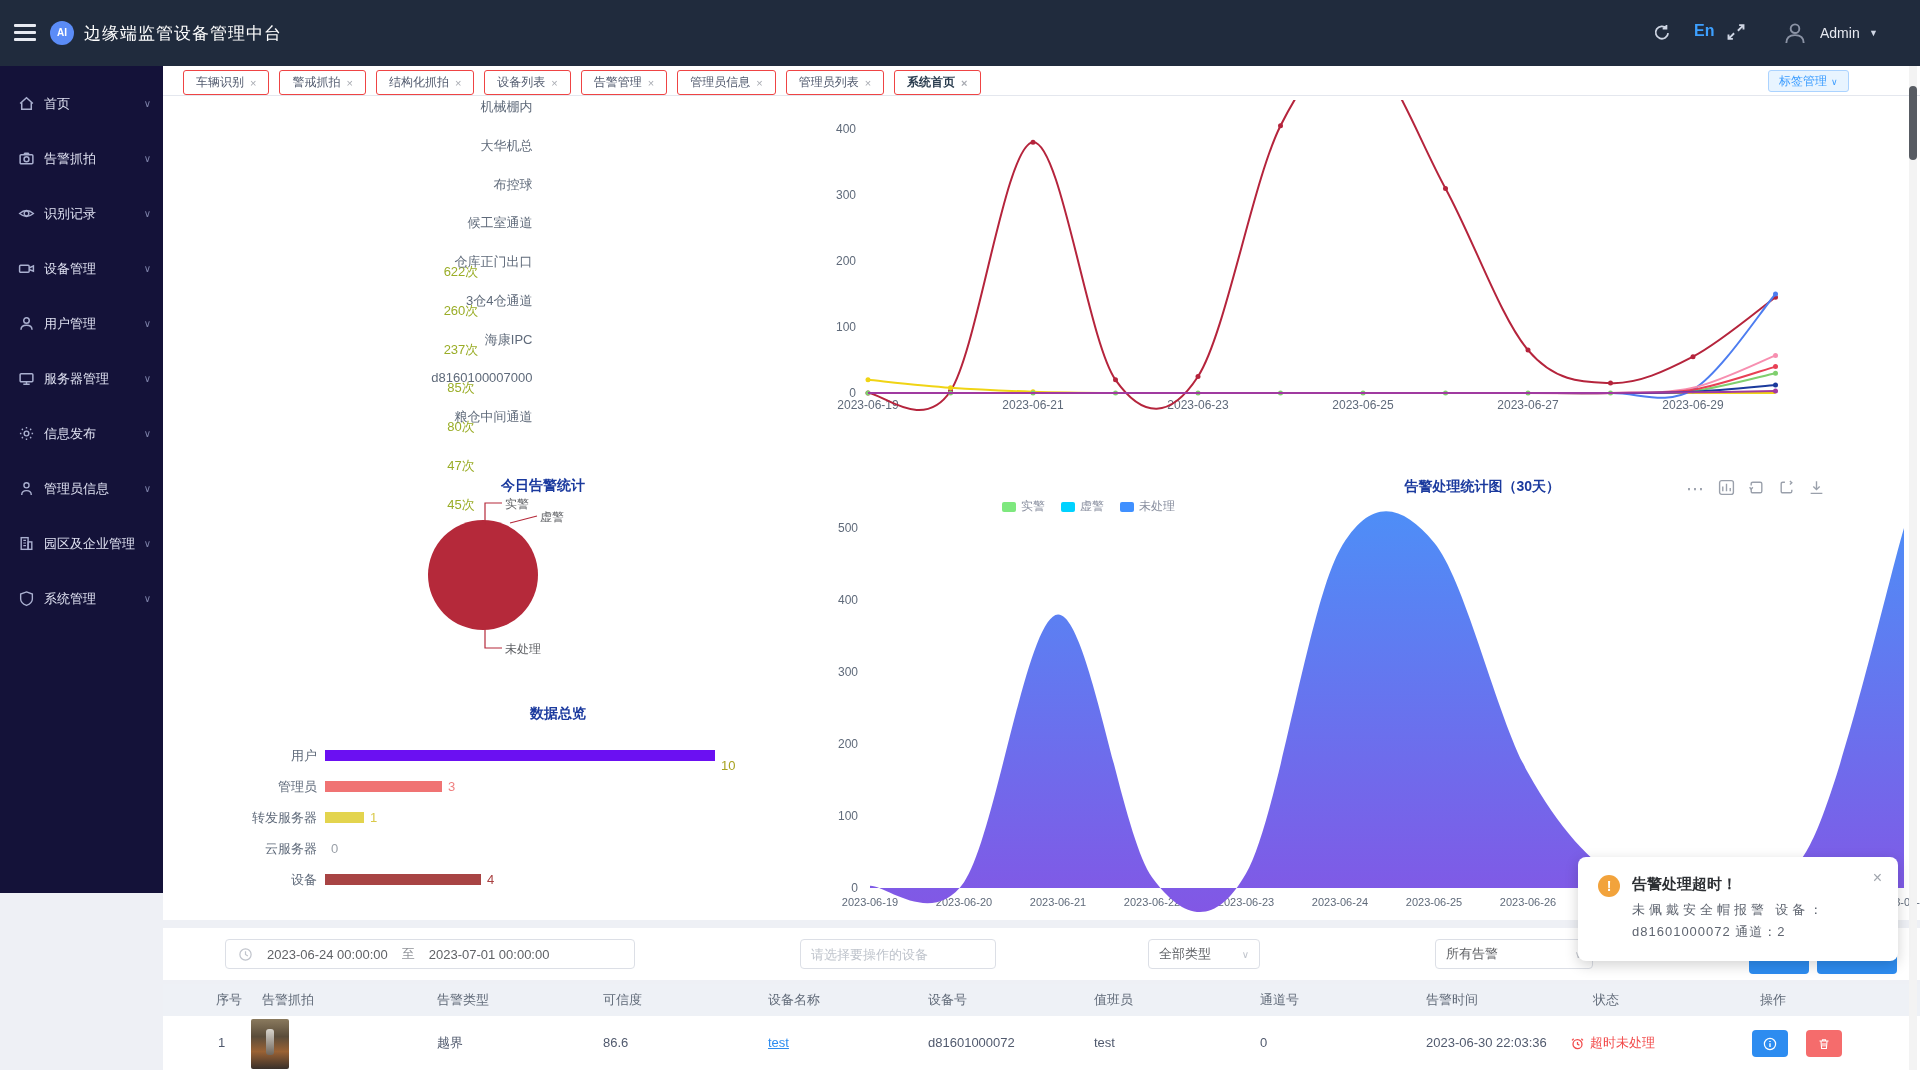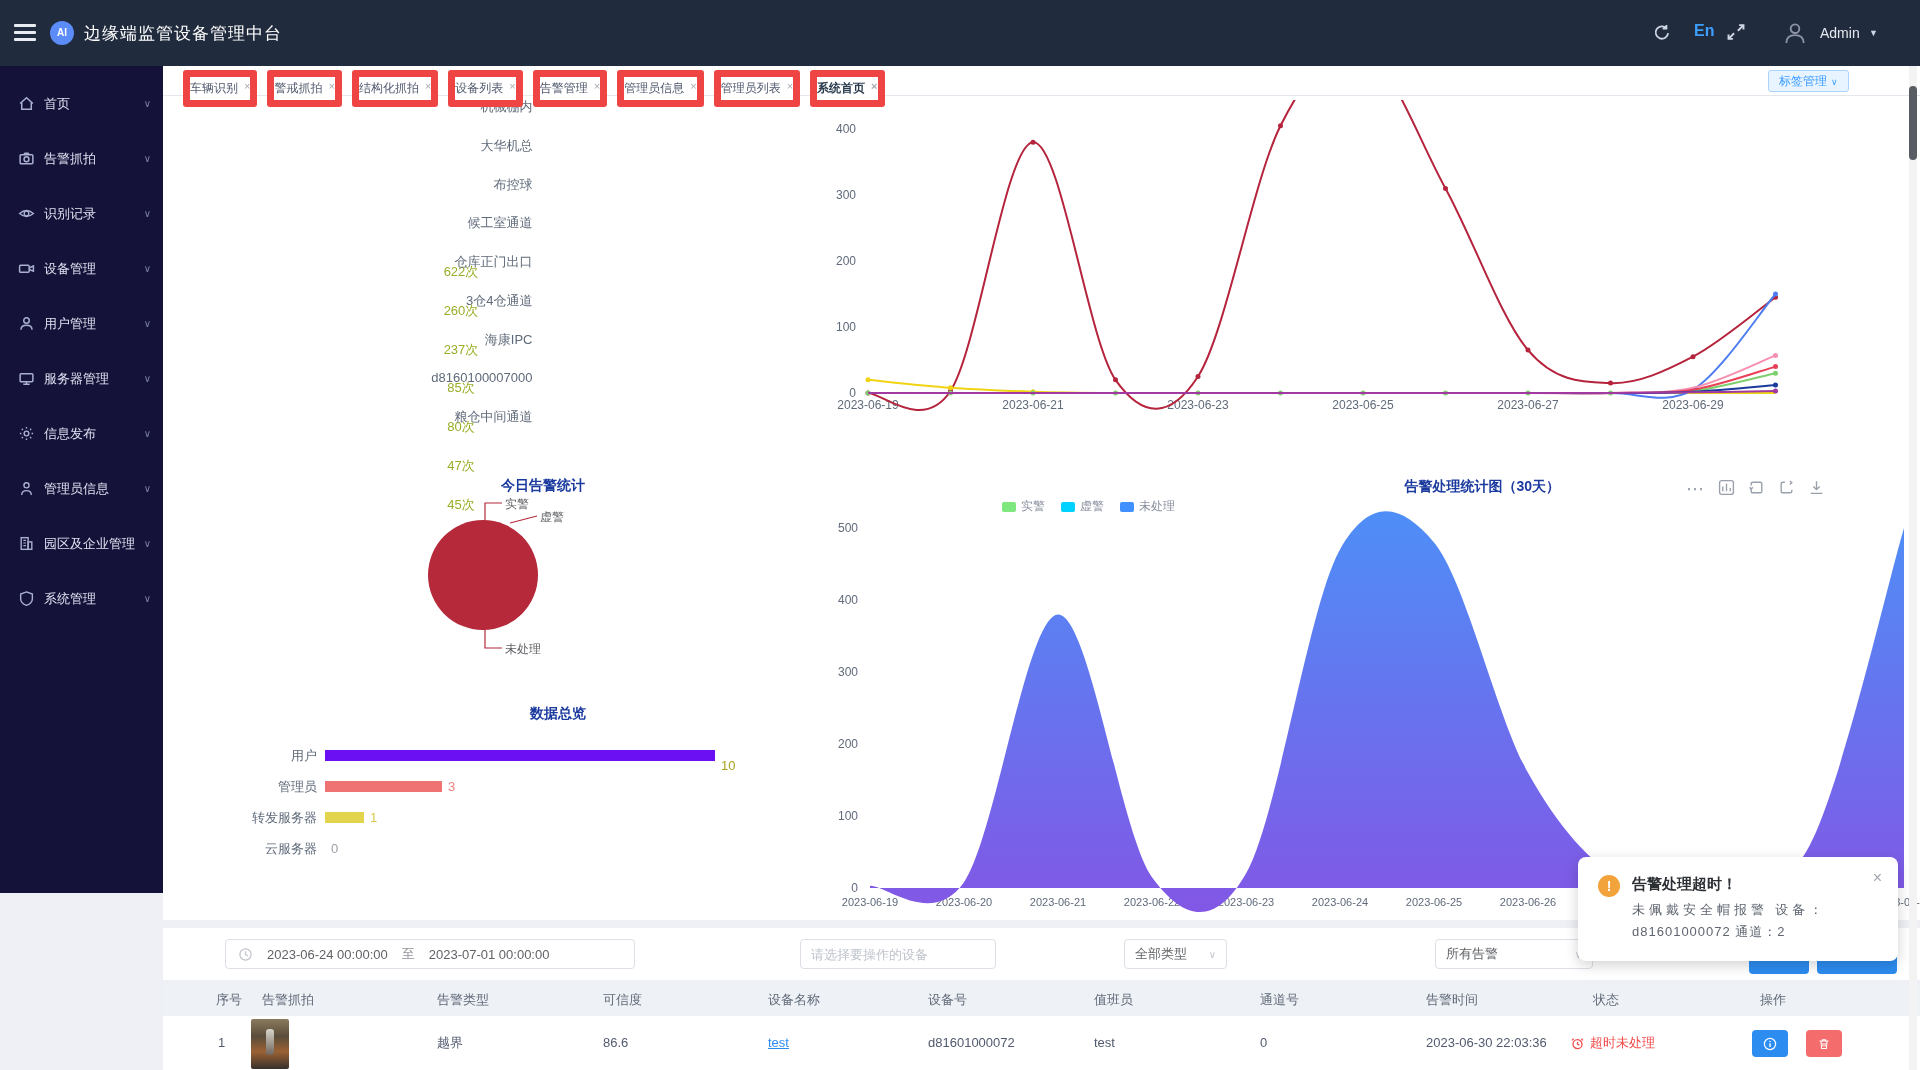--- a/index.html
+++ b/index.html
@@ -20,21 +20,21 @@
 
   
   .sidebar { position:absolute; left:0; top:66px; width:163px; height:827px; background:#141239; padding-top:10px; z-index:5; }
   .side-item { height:55px; display:flex; align-items:center; padding:0 12px 0 18px; color:#dfe1f1; font-size:13px; cursor:pointer; }
   .side-item svg { flex:0 0 17px; margin-right:9px; }
   .side-item .chev { margin-left:auto; color:#7c80a8; font-size:10px; }
 
   
   .tabstrip { position:absolute; left:163px; top:66px; width:1757px; height:30px; background:#fff; border-bottom:1px solid #e4e7ee; z-index:4; }
   .chips { position:absolute; left:20px; top:4px; display:flex; gap:10px; }
-  .chip { display:flex; background:#fff; border:7px solid #ef4444; border-radius:3px; padding:3px 0; font-size:12px; color:#515a6e; cursor:pointer; white-space:nowrap; }
+  .chip { display:flex; align-items:center; background:#fff; border:1px solid #ef4444; border-radius:3px; padding:3px 12px; font-size:12px; color:#515a6e; cursor:pointer; white-space:nowrap; }
   .chip .x { margin-left:6px; color:#a7aab1; font-size:11px; }
   .chip.active { color:#2c3e50; font-weight:bold; }
   .tagbtn { position:absolute; left:1605px; top:4px; height:22px; padding:0 10px; background:#e8f4ff; border:1px solid #abd3ff; color:#3b9cff; border-radius:3px; font-size:12px; line-height:20px; cursor:pointer; }
   .tagbtn .chev { font-size:9px; margin-left:4px; }
 
   
   .charts-card { position:absolute; left:163px; top:96px; width:1757px; height:824px; background:#fff; z-index:2; }
 
   
   .brow { display:flex; align-items:center; height:38.8px;flex-direction:column; }
@@ -374,20 +374,25 @@
       <div class="orow">
         <span class="blab">转发服务器</span>
         <span class="bbar" style="width: 39px; background: rgb(227, 212, 78);"></span>
         <span class="bval" style="color: rgb(217, 201, 74);">1</span>
       </div>
       <div class="orow">
         <span class="blab">云服务器</span>
         <span class="bbar" style="width: 0px; background: rgb(204, 204, 204);"></span>
         <span class="bval" style="color: rgb(154, 160, 168);">0</span>
       </div>
+      <div class="orow">
+        <span class="blab">设备</span>
+        <span class="bbar" style="width: 156px; background: rgb(168, 68, 68);"></span>
+        <span class="bval" style="color: rgb(169, 64, 64);">4</span>
+      </div>
     </div>
 
   <svg id="c-area" class="abs" style="left:633px; top:374px;" width="1124" height="445">
       <defs>
         <linearGradient id="ag" x1="0" y1="0" x2="0" y2="1">
           <stop offset="0%" stop-color="#4e8ef7"></stop>
           <stop offset="100%" stop-color="#8257e5"></stop>
         </linearGradient>
       </defs>
       <text x="62" y="422" text-anchor="end" class="tick">0</text>
@@ -449,21 +454,21 @@
   <div class="datebox">
     <svg width="15" height="15" viewBox="0 0 16 16">
         <circle cx="8" cy="8" r="6" stroke="#c0c4cc" stroke-width="1.3" fill="none"></circle>
         <path d="M8 4.5 V8 L10.5 9.5" stroke="#c0c4cc" stroke-width="1.3" fill="none"></path>
       </svg>
     <span>2023-06-24 00:00:00</span>
     <span style="color:#909399;">至</span>
     <span>2023-07-01 00:00:00</span>
   </div>
   <input class="inp" type="text" placeholder="请选择要操作的设备" style="">
-  <div class="selectbox" style="left:961px; width:103px;">
+  <div class="selectbox" style="left:985px; width:112px;">
     <span>全部类型</span>
       <span class="chev">∨</span>
   </div>
   <div class="selectbox" style="left:1260px; width:158px;margin-left:12px;">
     <span>所有告警</span>
       <span class="chev">∨</span>
   </div>
   <div class="fbtn" style="left:1586px; width:60px;"></div>
   <div class="fbtn" style="left:1654px; width:80px;"></div>
 </div>

